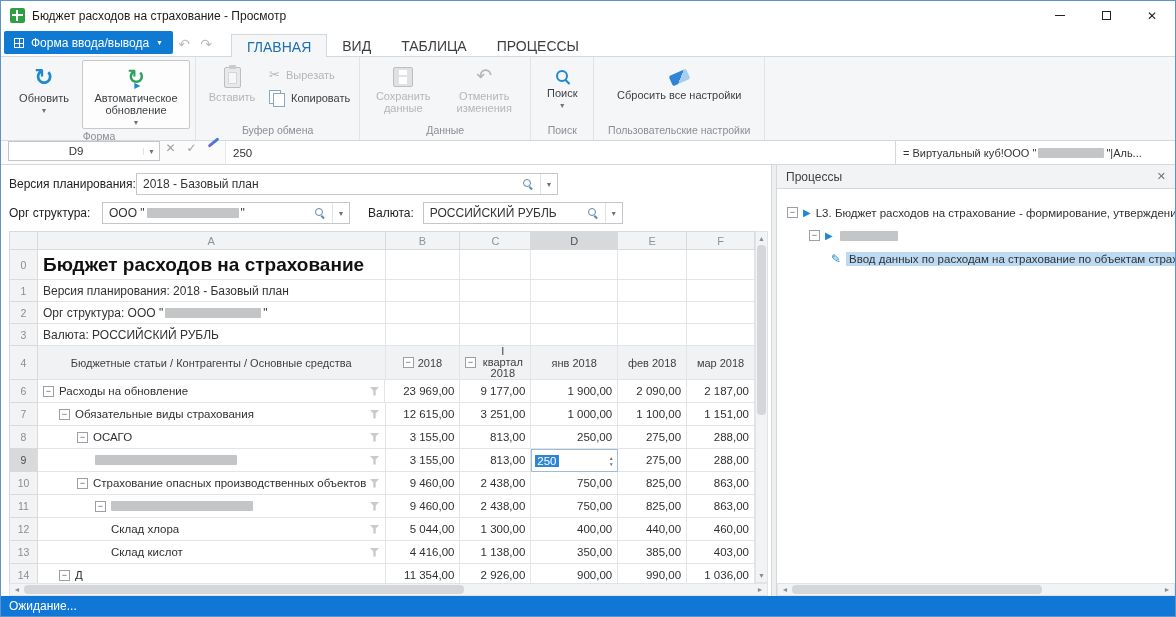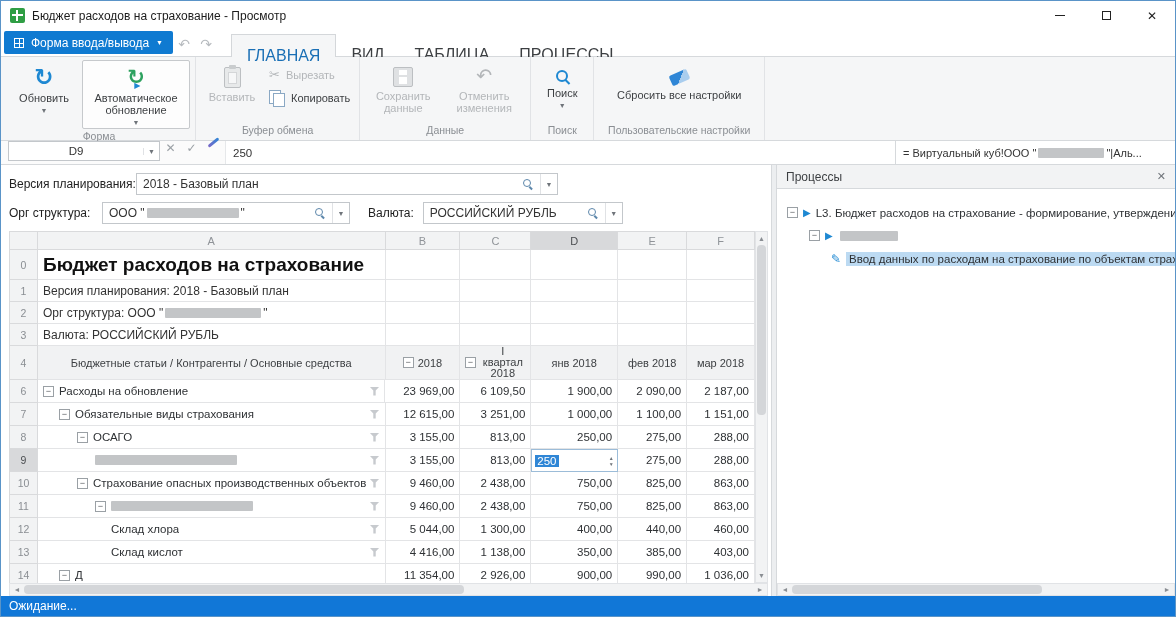--- a/index.html
+++ b/index.html
@@ -20,21 +20,21 @@
 
 
 .tabrow{height:27px;flex:0 0 auto;background:#fff;border-bottom:1px solid #d6d9dc;display:flex;align-items:flex-end;padding-left:3px}
 .formio-btn{height:23px;margin-bottom:2px;background:#0f7ad1;color:#fff;font-size:12px;display:flex;align-items:center;gap:7px;padding:0 10px;border-radius:2px;white-space:nowrap}
 .fio-ico{width:10px;height:10px;border:1px solid #fff;position:relative;flex:0 0 auto}
 .fio-ico::before{content:"";position:absolute;left:0;right:0;top:4px;height:1px;background:#fff}
 .fio-ico::after{content:"";position:absolute;top:0;bottom:0;left:4px;width:1px;background:#fff}
 .dd-sm{font-size:7px;line-height:7px}
 .hist-btn{width:22px;text-align:center;color:#b7bbbf;font-size:14px;margin-bottom:4px}
 .tabs{display:flex;margin-left:14px;height:22px}
-.tab{padding:12px 15px 5px;font-size:16px;color:#3c3f42;white-space:nowrap}
+.tab{padding:4px 15px 5px;font-size:14px;color:#3c3f42;white-space:nowrap}
 .tab.active{color:#1a6fb5;background:#f5f6f7;border:1px solid #d4d7da;border-bottom:none;position:relative;z-index:2;margin-bottom:-1px}
 
 
 .ribbon{height:84px;flex:0 0 auto;background:#f5f6f7;border-bottom:1px solid #d6d9dc;display:flex;padding-left:2px}
 .rgroup{display:flex;flex-direction:column;border-right:1px solid #e1e3e6}
 .rgroup-body{flex:1;display:flex;align-items:stretch;gap:2px;padding:3px 5px 0}
 .rgroup-label{height:17px;text-align:center;font-size:10.5px;color:#8a8e93;line-height:14px;white-space:nowrap;padding:0 6px}
 .bigbtn{display:flex;flex-direction:column;align-items:center;justify-content:flex-start;padding:4px 5px 2px;gap:3px;font-size:11px;color:#3c3f42;text-align:center;border:1px solid transparent;border-radius:2px}
 .bigbtn .blabel{line-height:12px;white-space:pre-line}
 .bigbtn.toggled{border-color:#c6c9cc;background:#fdfdfd}
@@ -385,21 +385,21 @@
           </div>
 
           <div class="grow">
             <div class="cell rh">6</div>
             <div class="cell ca ind0">
                 <span class="exp">−</span>
                 <span class="lbl">Расходы на обновление</span>
                 <span class="funnel"></span>
               </div>
             <div class="cell cb num">23 969,00</div>
-            <div class="cell cc num">6 109,50</div>
+            <div class="cell cc num">9 177,00</div>
             <div class="cell cd num">1 900,00</div>
             <div class="cell ce num">2 090,00</div>
             <div class="cell cf num">2 187,00</div>
           </div>
 
           <div class="grow">
             <div class="cell rh">7</div>
             <div class="cell ca ind1">
                 <span class="exp">−</span>
                 <span class="lbl">Обязательные виды страхования</span>

